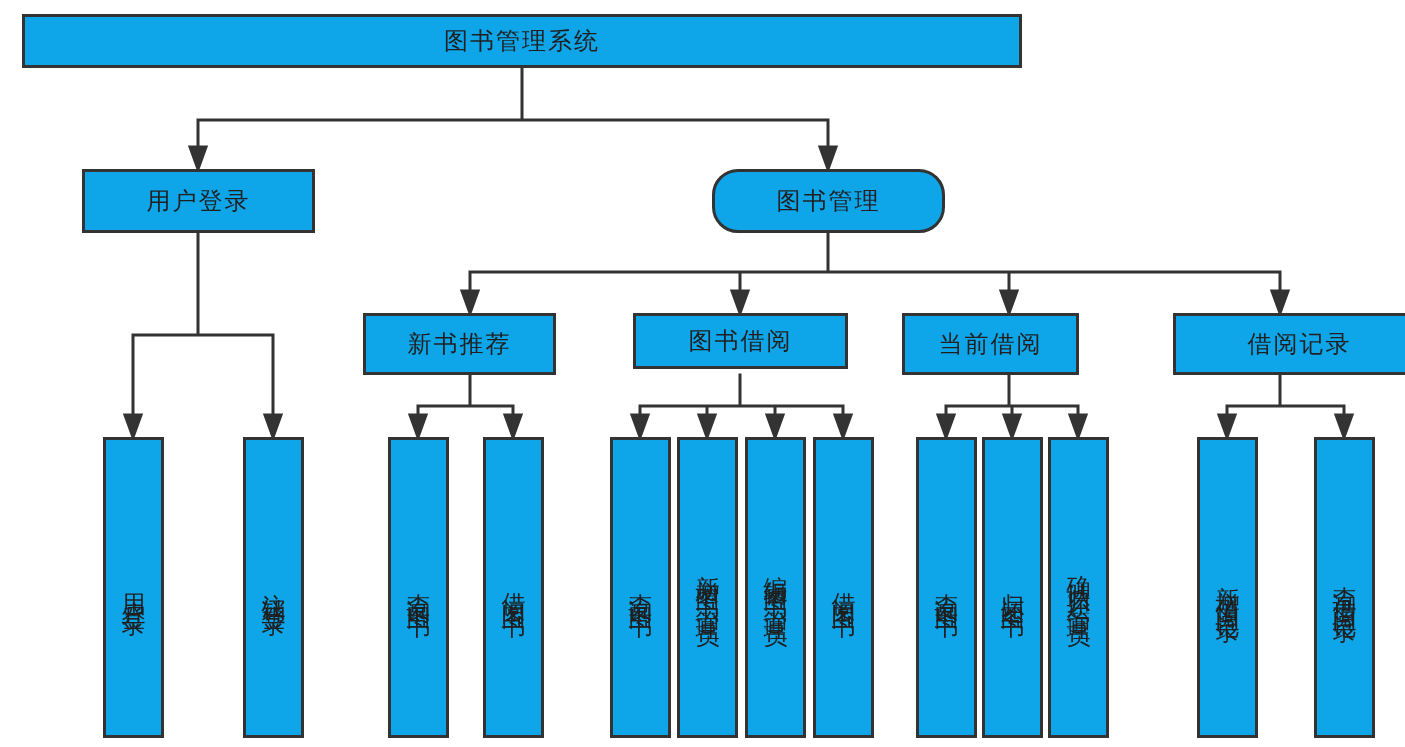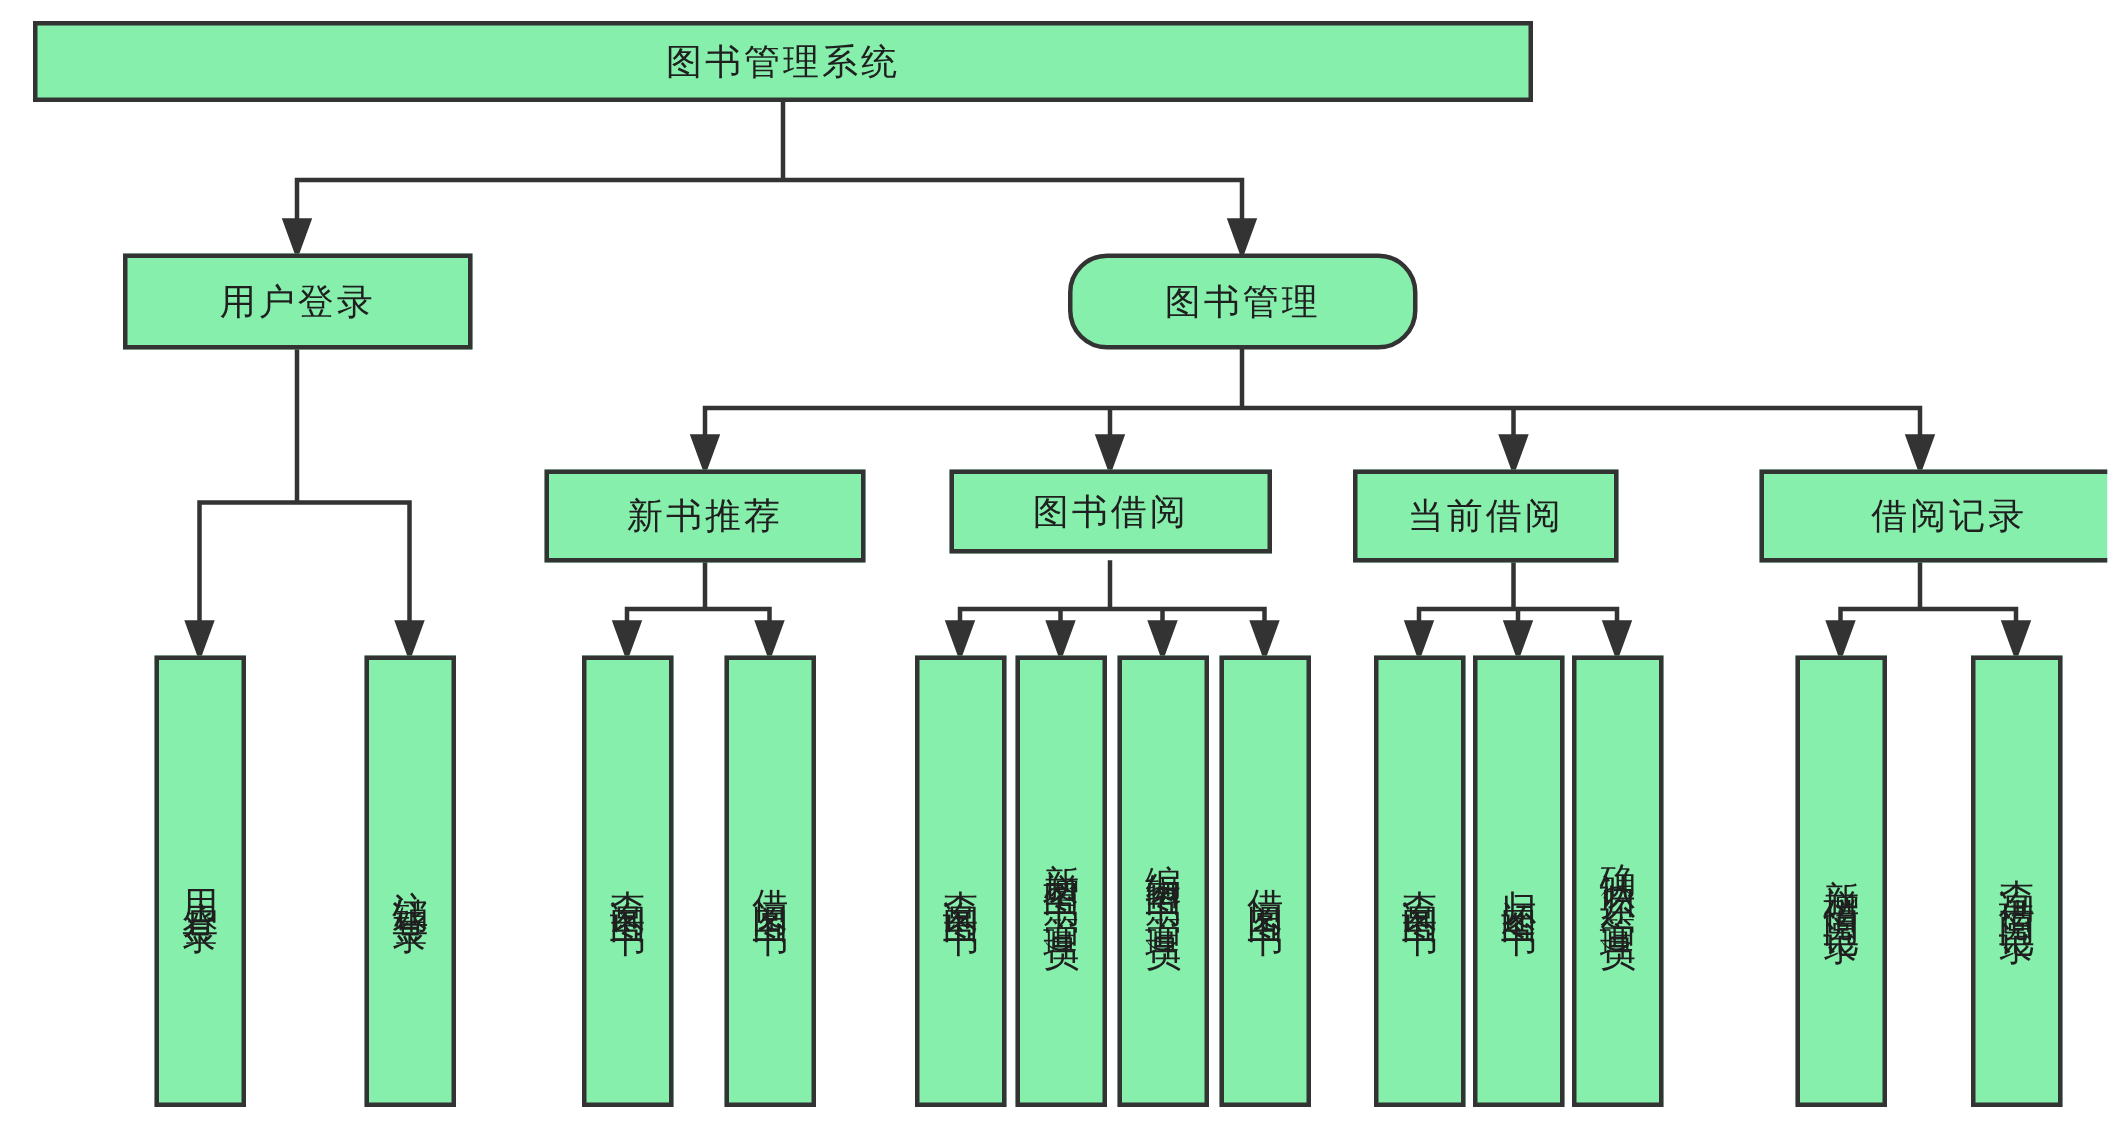--- a/index.html
+++ b/index.html
@@ -14,21 +14,21 @@
   svg.connectors {
     position: absolute;
     left: 0; top: 0;
     width: 1405px; height: 747px;
     pointer-events: none;
   }
   .box {
     position: absolute;
     box-sizing: border-box;
     border: 3px solid #333333;
-    background: #86efac;
+    background: #0ea5e9;
     color: #1f1f1f;
     display: flex;
     align-items: center;
     justify-content: center;
     font-size: 24px;
     letter-spacing: 2px;
     z-index: 2;
   }
   .box.v {
     writing-mode: vertical-rl;
@@ -105,21 +105,21 @@
       </g>
 
     </g>
   </svg>
 
   <div class="box" style="left:22px; top:14px; width:1000px; height:54px;">图书管理系统</div>
 
   <div class="box" style="left:82px; top:169px; width:233px; height:64px;">用户登录</div>
   <div class="box" style="left:712px; top:169px; width:233px; height:64px;border-radius:26px;">图书管理</div>
 
-  <div class="box" style="left:363px; top:313px; width:214px; height:62px;">新书推荐</div>
+  <div class="box" style="left:363px; top:313px; width:193px; height:62px;">新书推荐</div>
   <div class="box" style="left:633px; top:313px; width:215px; height:56px;">图书借阅</div>
   <div class="box" style="left:902px; top:313px; width:177px; height:62px;">当前借阅</div>
   <div class="box" style="left:1173px; top:313px; width:253px; height:62px;">借阅记录</div>
 
   <div class="box v" style="left:103px; top:437px; width:61px; height:301px;">用户登录</div>
   <div class="box v" style="left:243px; top:437px; width:61px; height:301px;">注销登录</div>
 
   <div class="box v" style="left:388px; top:437px; width:61px; height:301px;">查询图书</div>
   <div class="box v" style="left:483px; top:437px; width:61px; height:301px;">借阅图书</div>
 

